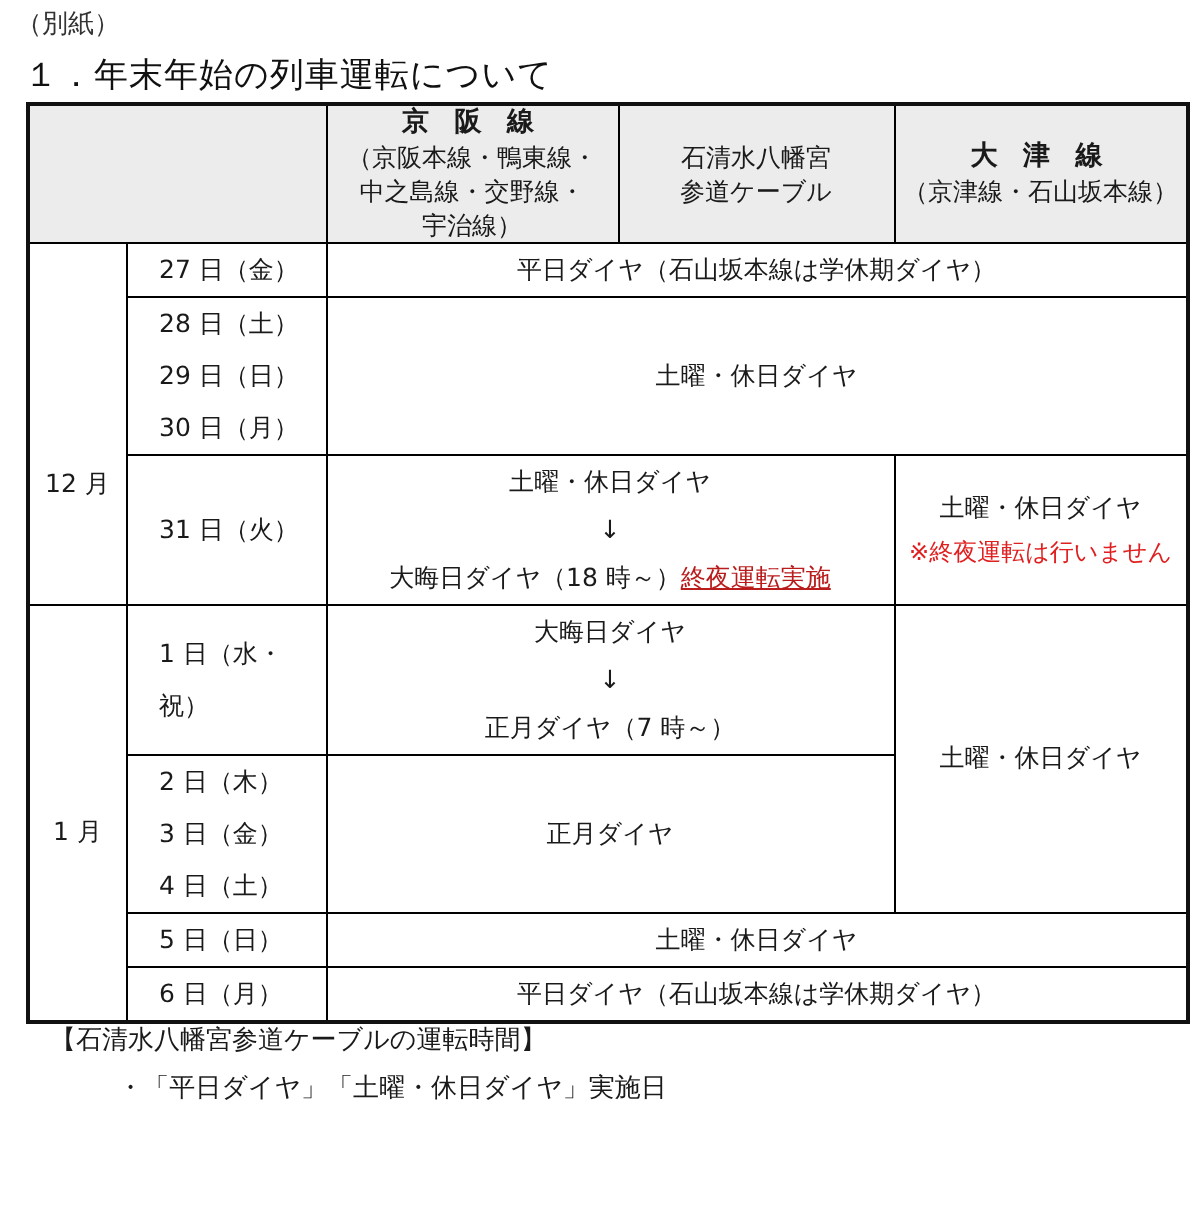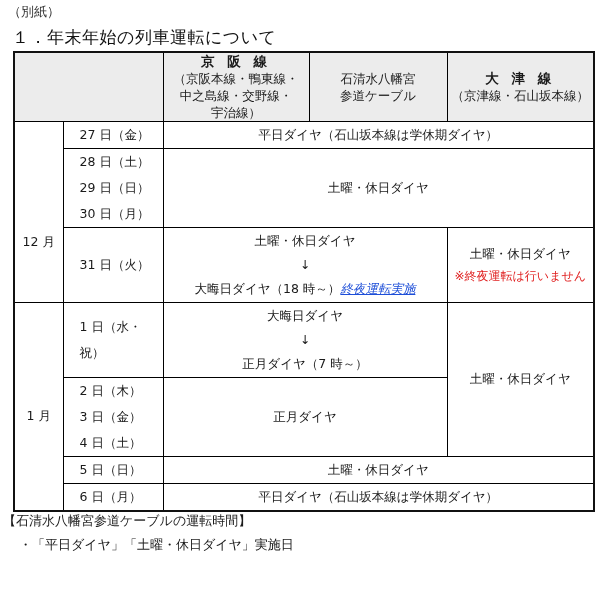--- a/index.html
+++ b/index.html
@@ -11,28 +11,28 @@
                 border:2.5px solid #111; table-layout:fixed; font-size:12.5px; }
   table.sched td, table.sched th { border:1px solid #000000; text-align:center; vertical-align:middle; padding:0; font-weight:normal; }
   table.sched thead th { background:#ececec; font-size:12.5px; line-height:17px; }
   .hdr-main { font-size:13.5px; font-weight:bold; letter-spacing:4px; display:block; }
   .hdr-sub { display:block; }
   .month { font-size:12.5px; }
   .date { text-align:left !important; padding-left:16px !important; }
   .date-line { display:block; line-height:26px; }
   .sep-month td { border-top:2px solid #333; }
   .red { color:#e02020; }
-  .red-u { color:#1d4ed8; text-decoration:underline;font-style:italic; }
+  .red-u { color:#b91c1c; text-decoration:underline; }
   .stack div { line-height:24px; }
-  .footer { position:absolute; left:3px; top:509px; font-size:13px; line-height:24px; color:#1a1a1a; }
+  .footer { position:absolute; left:25px; top:509px; font-size:13px; line-height:24px; color:#1a1a1a; }
   .footer .row { display:flex; }
   .footer .lbl { display:inline-block; }
   .footer .ind { padding-left:16px; }
   .footer .ind2 { padding-left:28px; }
-  .t1 { width:310px; }
+  .t1 { width:310px;text-align:center; }
 </style>
 </head>
 <body>
 
 <div class="note">（別紙）</div>
 <div class="heading">１．年末年始の列車運転について</div>
 
 <table class="sched">
   <colgroup>
     <col style="width:49px">

